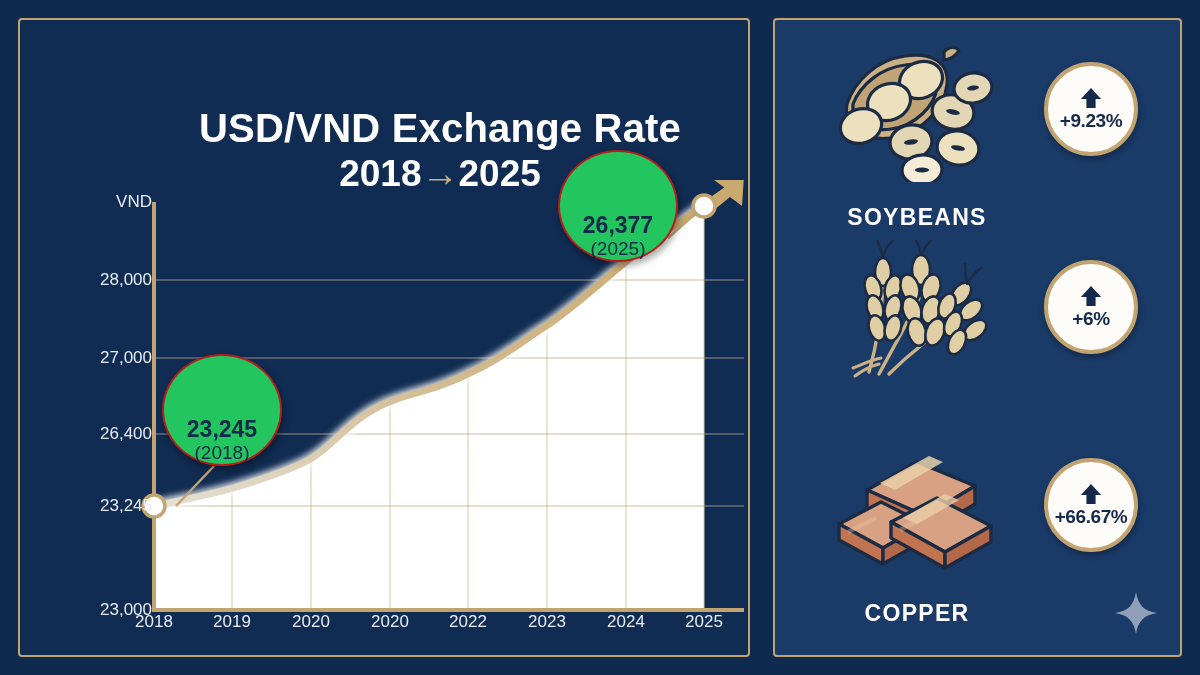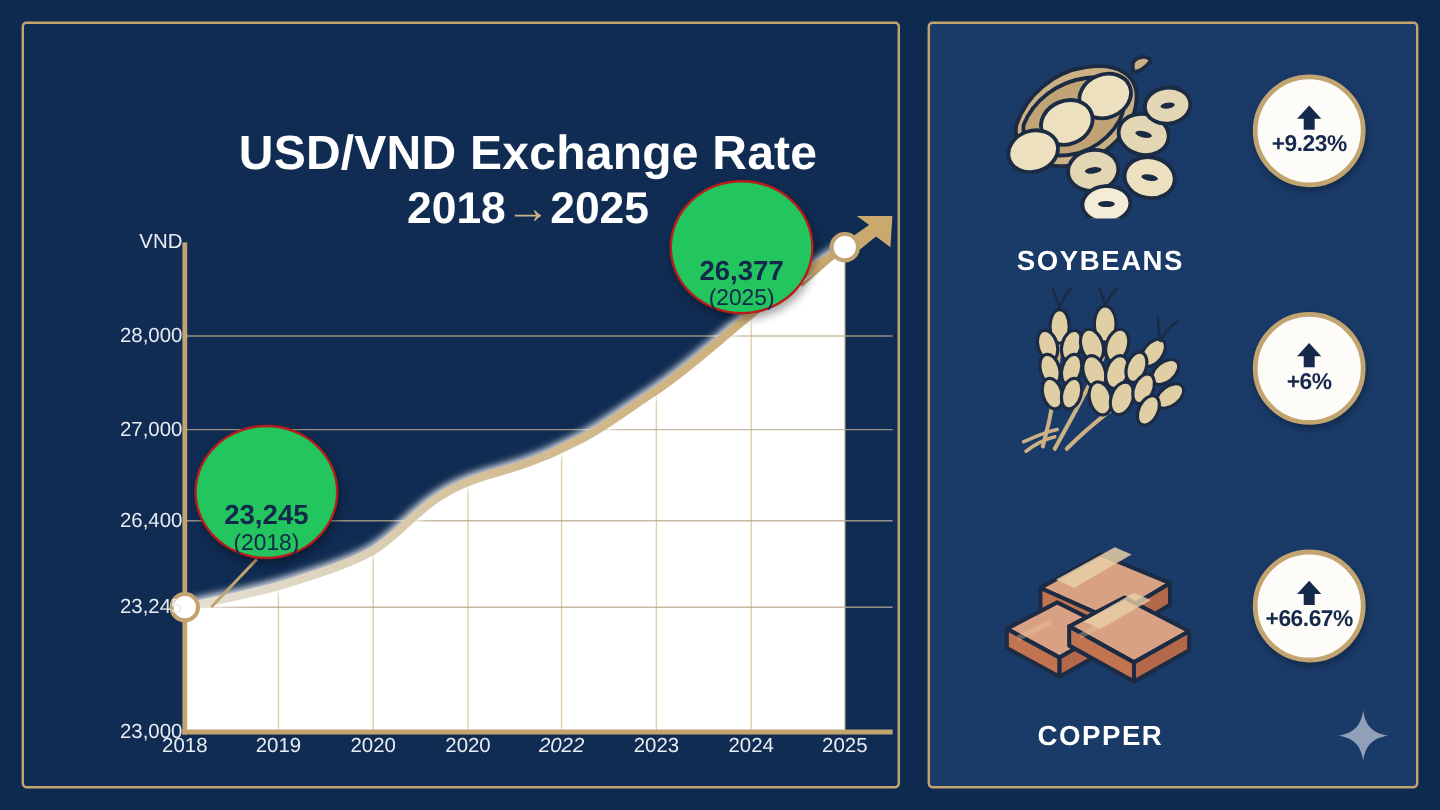--- a/index.html
+++ b/index.html
@@ -198,21 +198,21 @@
         <div class="ylabel" style="top:244px;">26,400</div>
         <div class="ylabel" style="top:316px;">23,245</div>
         <div class="ylabel" style="top:420px;">23,000</div>
       </div>
 
       <div id="xlabels">
         <div class="xlabel" style="left:64px;">2018</div>
         <div class="xlabel" style="left:142px;">2019</div>
         <div class="xlabel" style="left:221px;">2020</div>
         <div class="xlabel" style="left:300px;">2020</div>
-        <div class="xlabel" style="left:378px;font-style:italic;">2022</div>
+        <div class="xlabel" style="left:378px;">2022</div>
         <div class="xlabel" style="left:457px;">2023</div>
         <div class="xlabel" style="left:536px;">2024</div>
         <div class="xlabel" style="left:614px;">2025</div>
       </div>
     </div>
 
     <div id="callout-2018" class="callout">
       <div class="big">23,245</div>
       <div class="sub">(2018)</div>
     </div>

